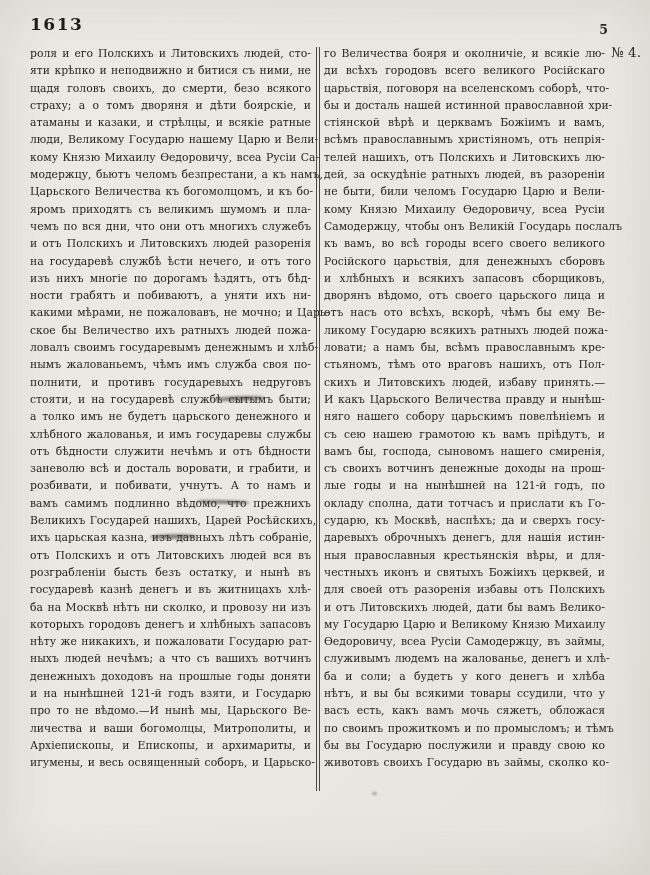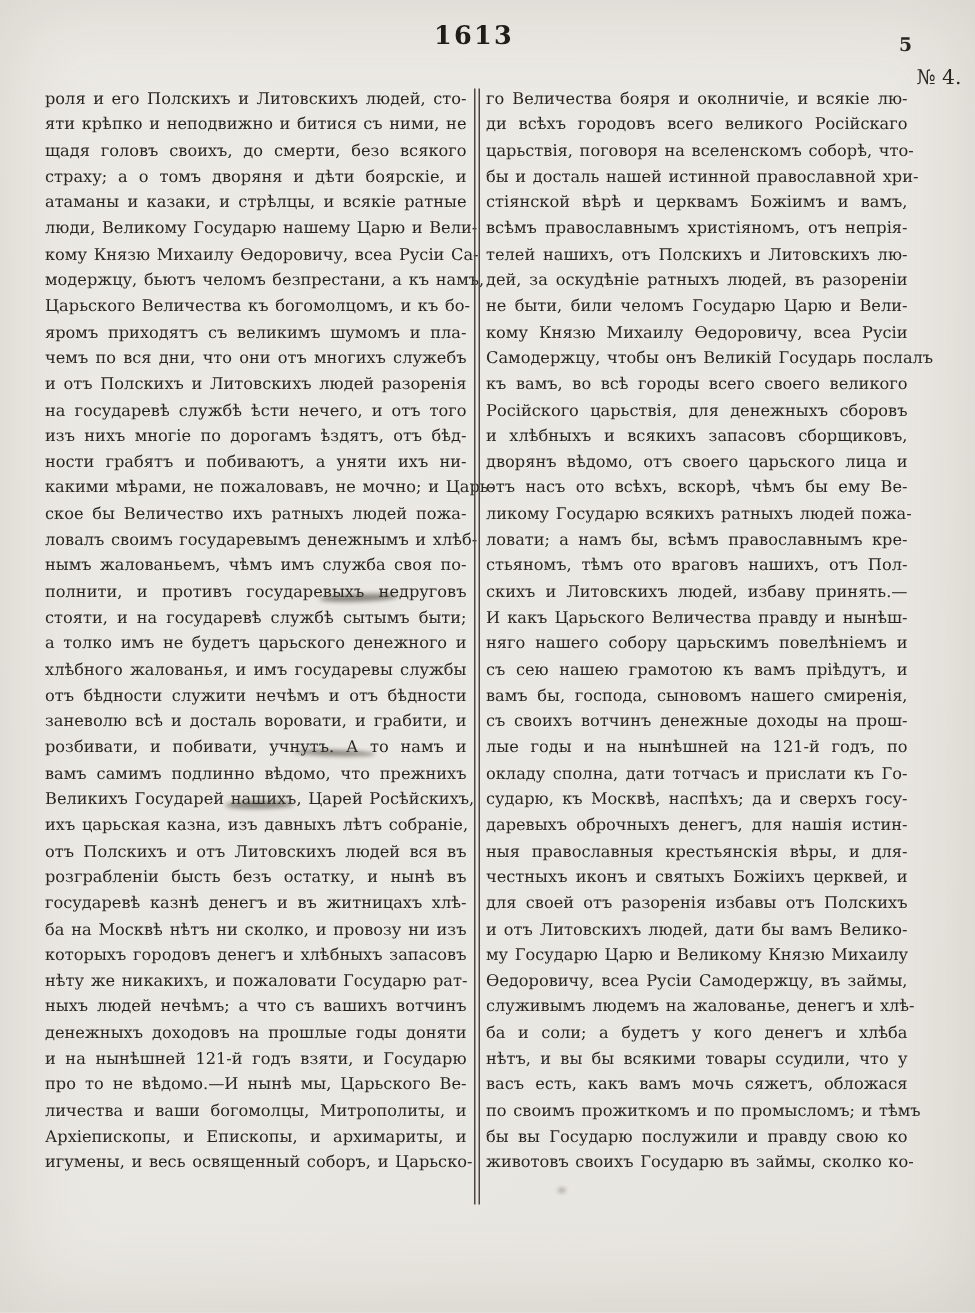--- a/index.html
+++ b/index.html
@@ -11,36 +11,34 @@
     overflow: hidden;
     color: #26231f;
   }
   .page {
     position: absolute; inset: 0;
     background: linear-gradient(135deg, #eceae5 0%, #eae8e3 55%, #e6e4de 100%);
     box-shadow: inset 0 0 60px rgba(120,110,95,0.18);
   }
   .header-year {
     position: absolute; top: 14px; left: 30px; width: 572px;
-    text-align: center;
     font-size: 17px; font-weight: bold; letter-spacing: 1.5px;
     color: #201d19;
   }
   .page-number {
     position: absolute; top: 22px; right: 42px;
     font-size: 12.5px; font-weight: bold; color: #2a2722;
   }
   .margin-note {
     position: absolute; top: 44px; left: 611px;
     font-size: 13.5px; color: #2a2722; white-space: nowrap;
   }
   .columns {
     position: absolute; top: 45px; left: 30px;
     display: flex;
-    margin-top: 12px;
   }
   .column { width: 281px; }
   .column .line {
     font-size: 10.8px;
     line-height: 17.3px;
     white-space: nowrap;
     text-align: justify;
     text-align-last: justify;
     word-spacing: 1px;
     color: #282520;

